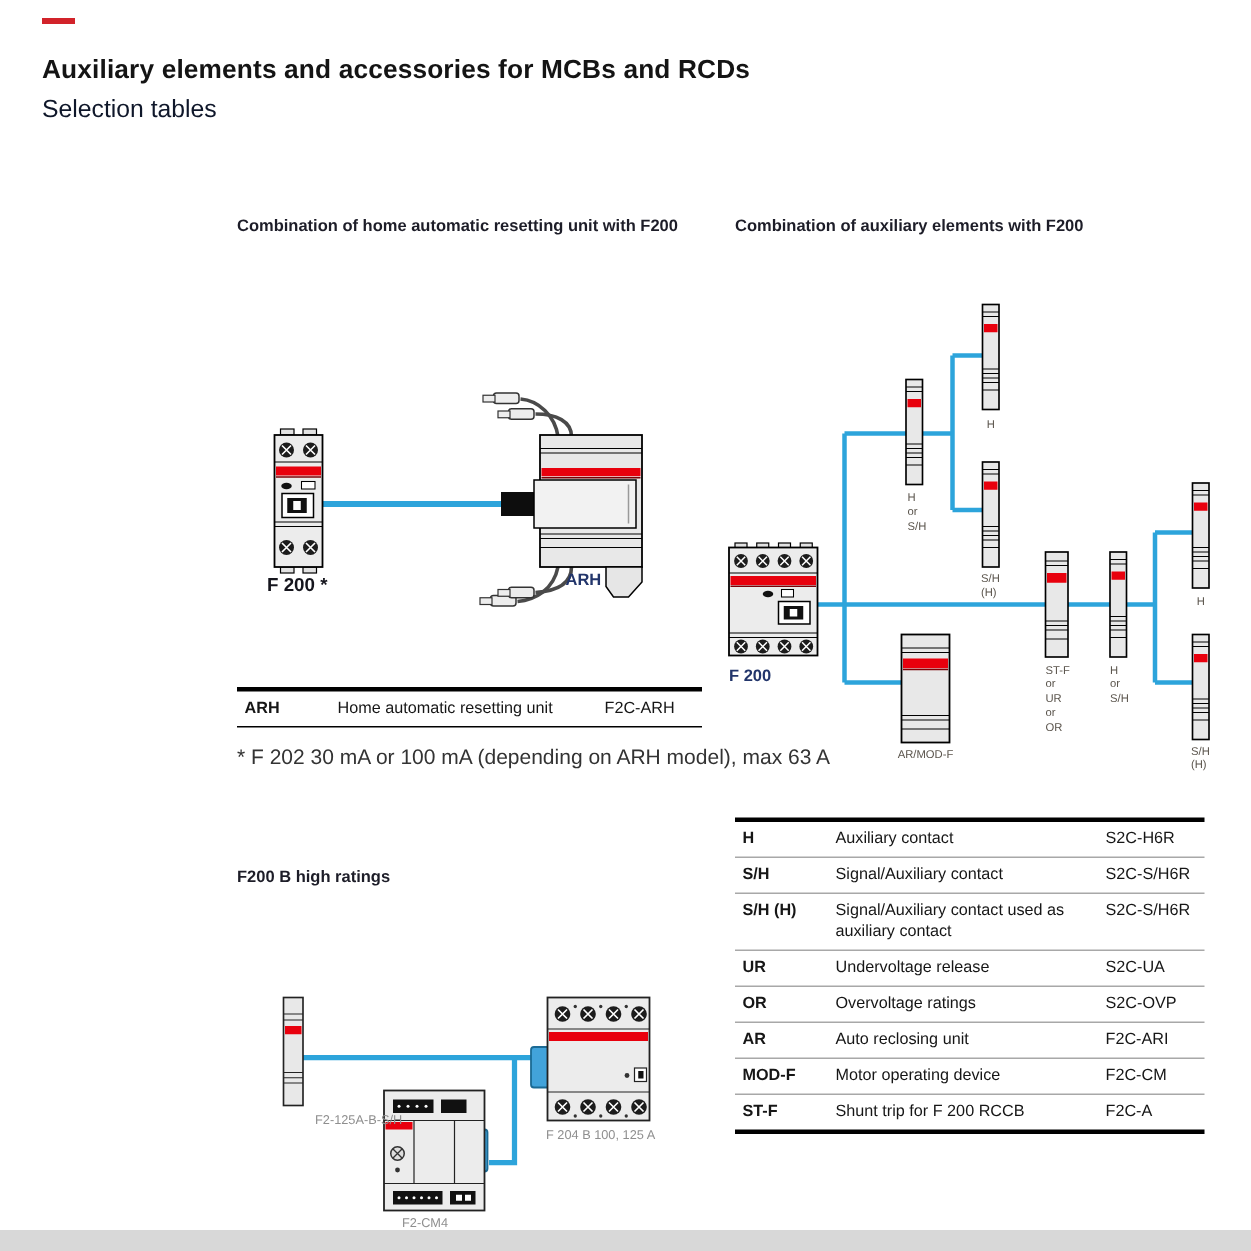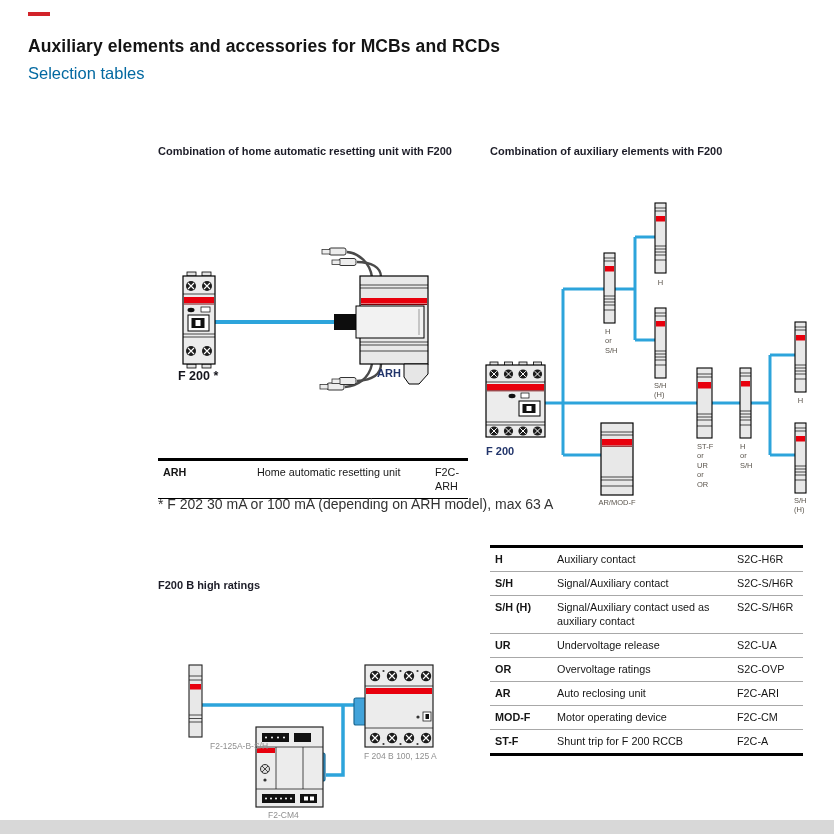--- a/index.html
+++ b/index.html
@@ -1,33 +1,33 @@
 <!DOCTYPE html>
 <html><head>
 <meta charset="utf-8">
 <style>
   html,body{margin:0;padding:0;background:#ffffff;}
   #page{position:relative;width:834px;height:834px;background:#ffffff;overflow:hidden;
         font-family:"Liberation Sans",sans-serif;color:#161616;}
   .abs{position:absolute;}
   .red-dash{left:28px;top:12px;width:22px;height:4px;background:#d2232a;}
   .page-title{left:28px;top:36px;font-size:17.5px;font-weight:bold;color:#141414;letter-spacing:.1px;}
-  .page-subtitle{left:28px;top:64px;font-size:16.5px;color:#0369a1;}
+  .page-subtitle{left:28px;top:64px;font-size:16.5px;color:#0f172a;}
   .section-heading{font-size:11px;font-weight:bold;color:#1d1d28;line-height:1.5;}
   .h-left{left:158px;top:143px;width:310px;}
   .h-right{left:490px;top:143px;width:340px;}
   .h-bottom{left:158px;top:577px;width:300px;}
 
   .dtable{position:absolute;border-top:3px solid #000;}
   .dtable .trow{display:flex;align-items:flex-start;font-size:10.8px;line-height:1.3;
                 padding:4px 0 5px 5px;}
   .dtable .trow + .trow{border-top:1px solid #a8a8a8;}
   .t-left{left:158px;top:458px;width:310px;border-bottom:1px solid #000;}
   .t-left .col-code{width:62px;font-weight:bold;}
-  .t-left .col-desc{width:178px;margin-left:32px;}
+  .t-left .col-desc{width:178px;}
   .t-left .col-type{flex:1;}
   .t-right{left:490px;top:545px;width:313px;border-bottom:3px solid #000;}
   .t-right .col-code{width:62px;font-weight:bold;flex-shrink:0;}
   .t-right .col-desc{flex:1;padding-right:8px;}
   .t-right .col-type{width:66px;flex-shrink:0;}
 
   .footnote{left:158px;top:496px;font-size:14px;color:#333;}
 
   .diagram{position:absolute;}
   .module-label{position:absolute;font-size:7.5px;color:#5a544c;line-height:1.25;
@@ -46,21 +46,21 @@
 <div id="page">
 
   <div class="abs red-dash"></div>
   <div class="abs page-title">Auxiliary elements and accessories for MCBs and RCDs</div>
   <div class="abs page-subtitle">Selection tables</div>
 
   <div class="abs section-heading h-left">Combination of home automatic resetting unit with F200</div>
   <div class="abs section-heading h-right">Combination of auxiliary elements with F200</div>
   <div class="abs section-heading h-bottom">F200 B high ratings</div>
 
-  <div class="diagram" style="left:158px;top:221px;width:312px;height:185px;text-align:right;">
+  <div class="diagram" style="left:158px;top:235px;width:312px;height:185px;text-align:right;">
     <svg width="312" height="185" viewBox="0 0 312 185">
 
       <line x1="57" y1="101" x2="180" y2="101" stroke="#2da4db" stroke-width="4"></line>
 
       <g>
         <rect x="29" y="51" width="9" height="4" fill="#e2e2e2" stroke="#000" stroke-width="0.8"></rect>
         <rect x="44" y="51" width="9" height="4" fill="#e2e2e2" stroke="#000" stroke-width="0.8"></rect>
         <rect x="29" y="143" width="9" height="4" fill="#e2e2e2" stroke="#000" stroke-width="0.8"></rect>
         <rect x="44" y="143" width="9" height="4" fill="#e2e2e2" stroke="#000" stroke-width="0.8"></rect>
         <rect x="25" y="55" width="32" height="88" fill="#ececec" stroke="#000" stroke-width="1.2"></rect>

